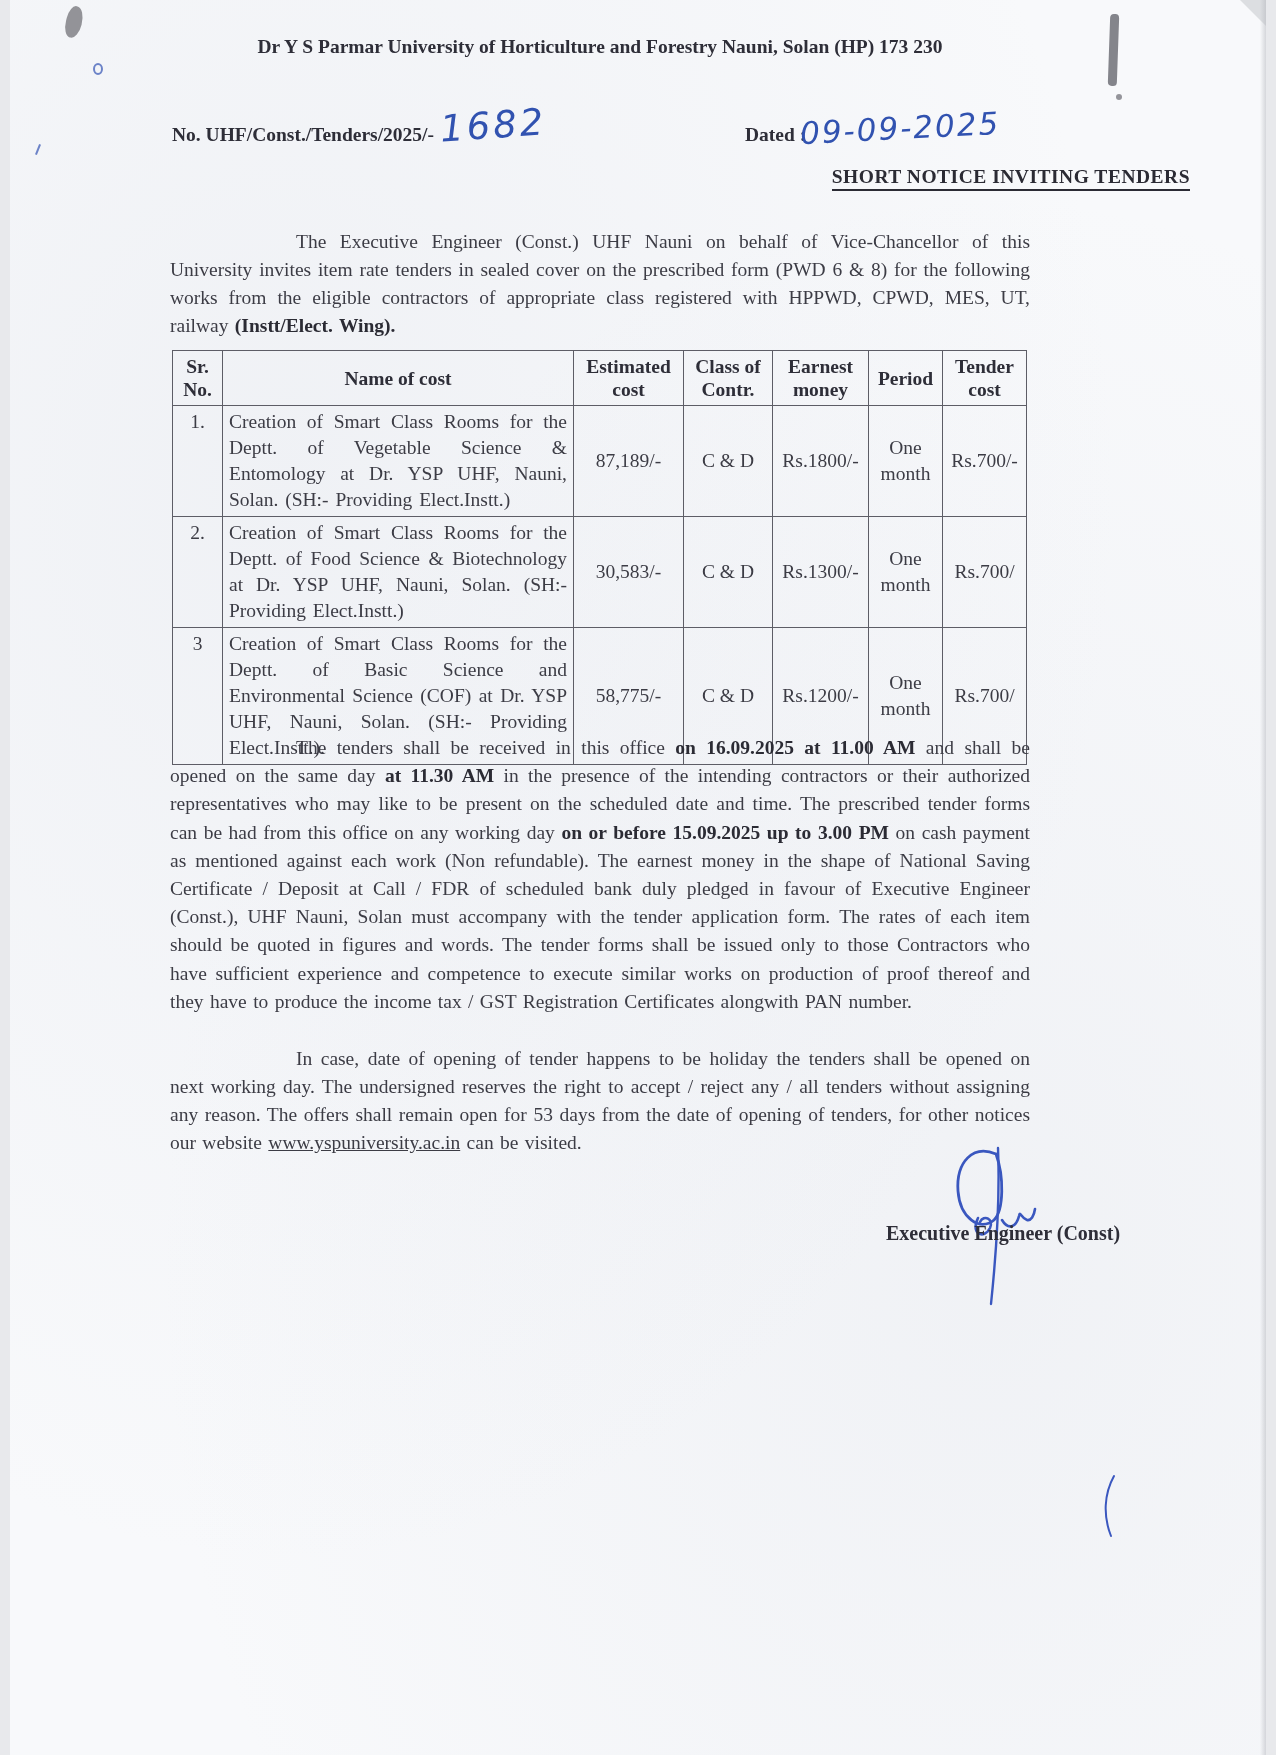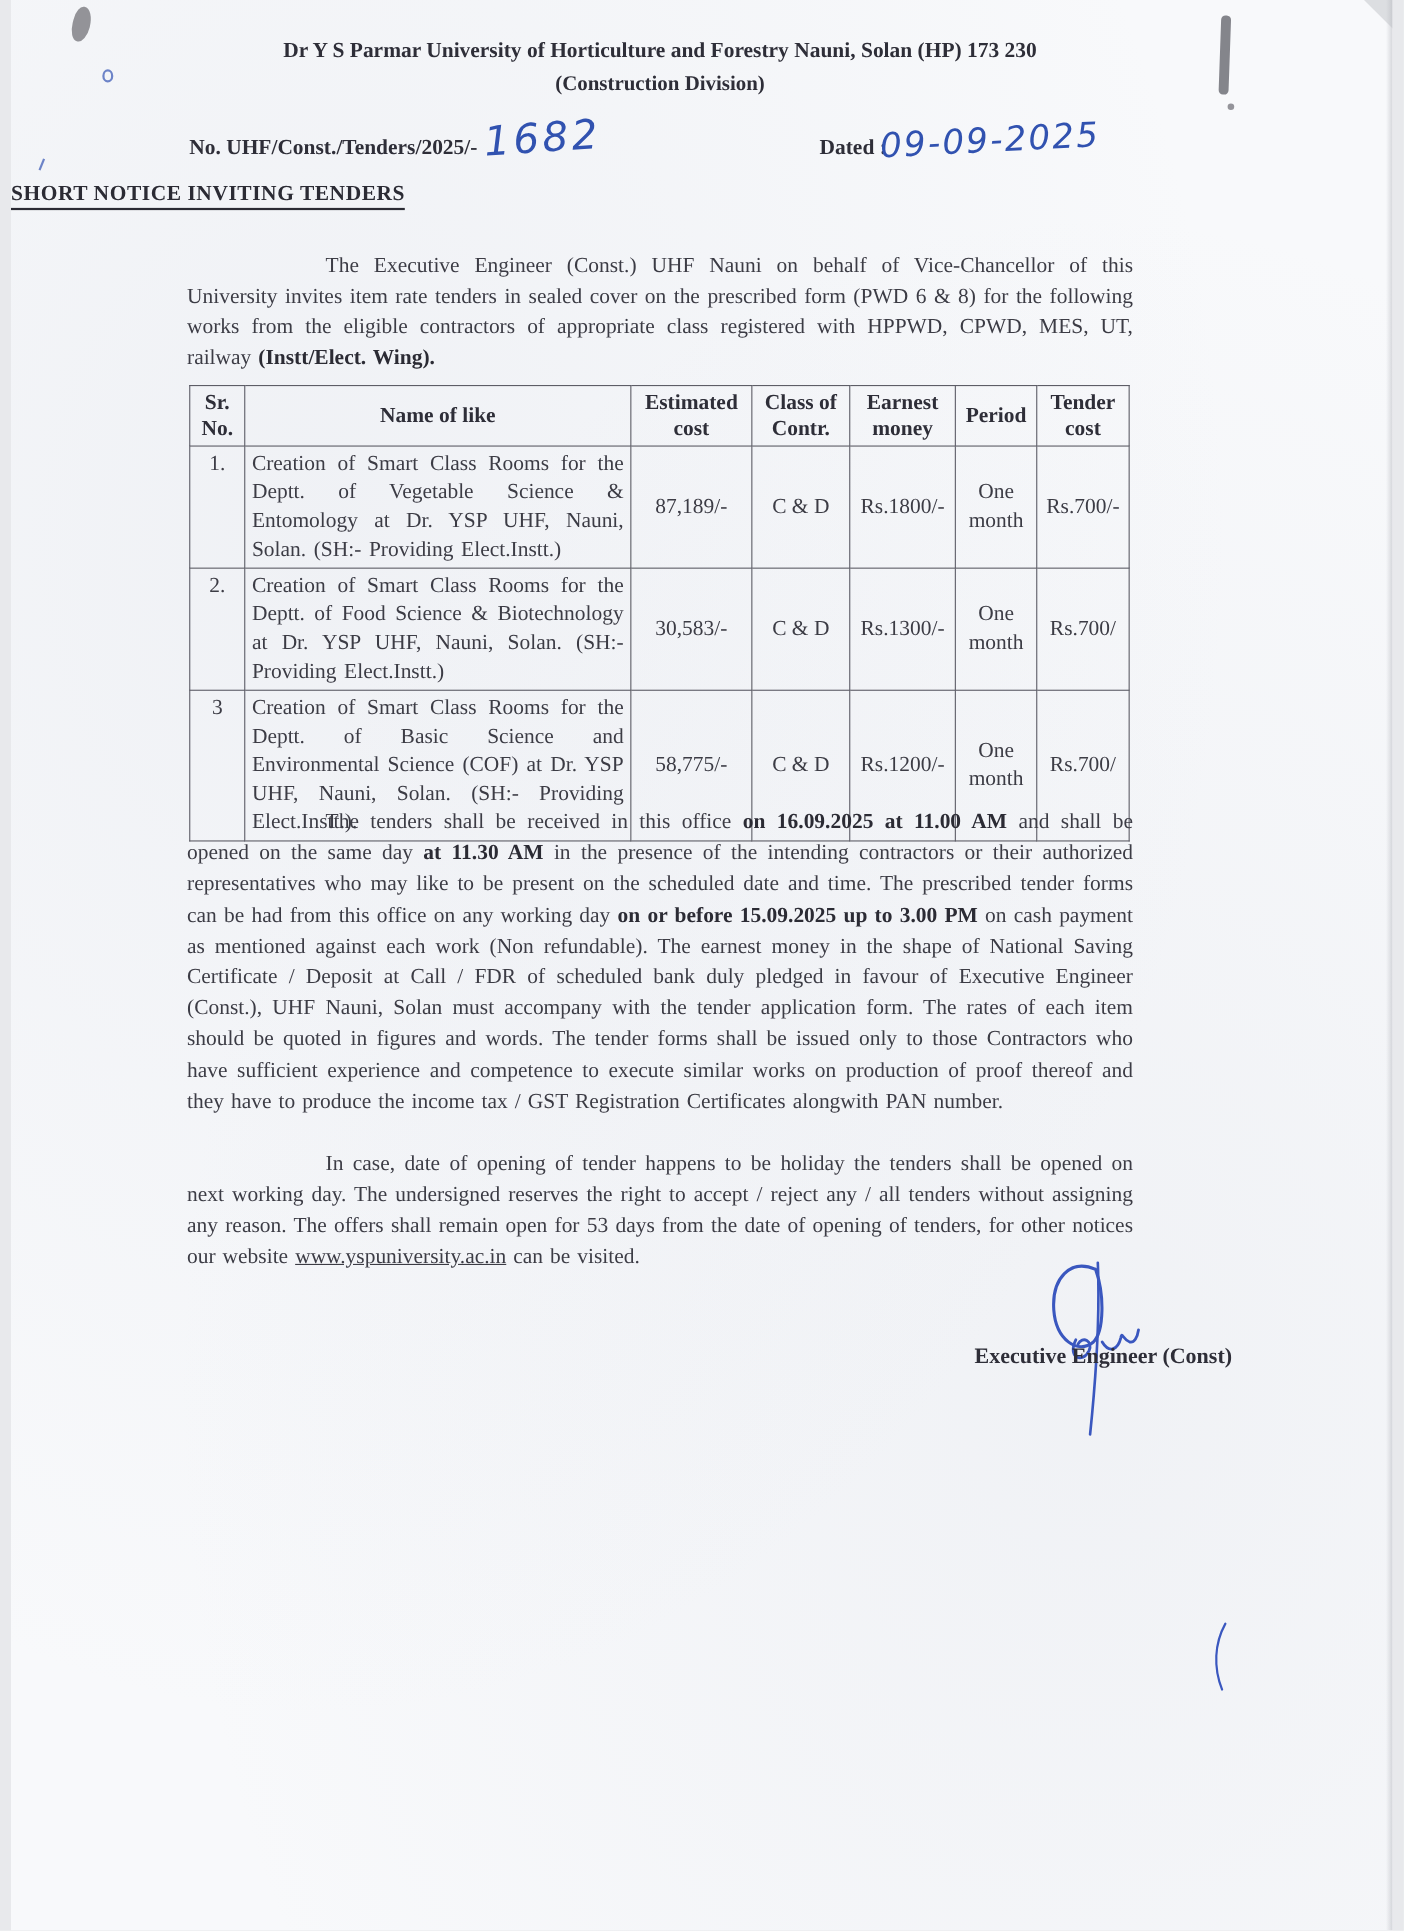--- a/index.html
+++ b/index.html
@@ -29,21 +29,21 @@
   }
 
   
   .ref-label { position:absolute; top:124px; left:162px; font-weight:bold; font-size:19.5px; color:#2e2e38;text-align:center; }
   .hand { color:#3152b0; font-family:"DejaVu Sans",sans-serif; font-style:italic; }
   .hand-number { position:absolute; top:104px; left:430px; font-size:37px; transform:rotate(-4deg); letter-spacing:3px; }
   .dated-label { position:absolute; top:124px; left:735px; font-weight:bold; font-size:19.5px; color:#2e2e38; }
   .hand-date { position:absolute; top:110px; left:790px; font-size:31px; transform:rotate(-3deg); letter-spacing:2px; }
 
   
-  .notice-title { position:absolute; top:166px; left:0; width:1180px; text-align:left; }
+  .notice-title { position:absolute; top:166px; left:0; width:1180px; text-align:right; }
   .notice-title span {
     font-weight:bold; font-size:19.5px; color:#2b2b34;
     letter-spacing:.5px; border-bottom:2px solid #2b2b34; padding-bottom:2px;
   }
 
   
   .para {
     position:absolute; left:160px; width:860px;
     font-size:19.5px; line-height:28.2px;
     text-align:justify; word-spacing:1.5px;
@@ -99,21 +99,20 @@
 
   <div class="smudge-tl"></div>
   <div class="mark-tr"></div>
   <div class="dot-tr"></div>
   <div class="corner-tr"></div>
   <div class="speck-blue1"></div>
   <div class="speck-blue2"></div>
   <div class="right-edge"></div>
 
   <div class="org-line1">Dr Y S Parmar University of Horticulture and Forestry Nauni, Solan (HP) 173 230</div>
-  <div class="org-line2">(Construction Division)</div>
 
   <div class="ref-label">No. UHF/Const./Tenders/2025/-</div>
   <div class="hand hand-number">1682</div>
   <div class="dated-label">Dated :</div>
   <div class="hand hand-date">09-09-2025</div>
 
   <div class="notice-title">
     <span>SHORT NOTICE INVITING TENDERS</span>
   </div>
 
@@ -126,21 +125,21 @@
         <col style="width:110px">
       <col style="width:89px">
         <col style="width:96px">
         <col style="width:74px">
         <col style="width:84px">
     </colgroup>
     <thead>
       <tr>
           <th>Sr.
 No.</th>
-          <th>Name of like</th>
+          <th>Name of cost</th>
           <th>Estimated
 cost</th>
           <th>Class of
 Contr.</th>
           <th>Earnest
 money</th>
           <th>Period</th>
           <th>Tender
 cost</th>
         </tr>

